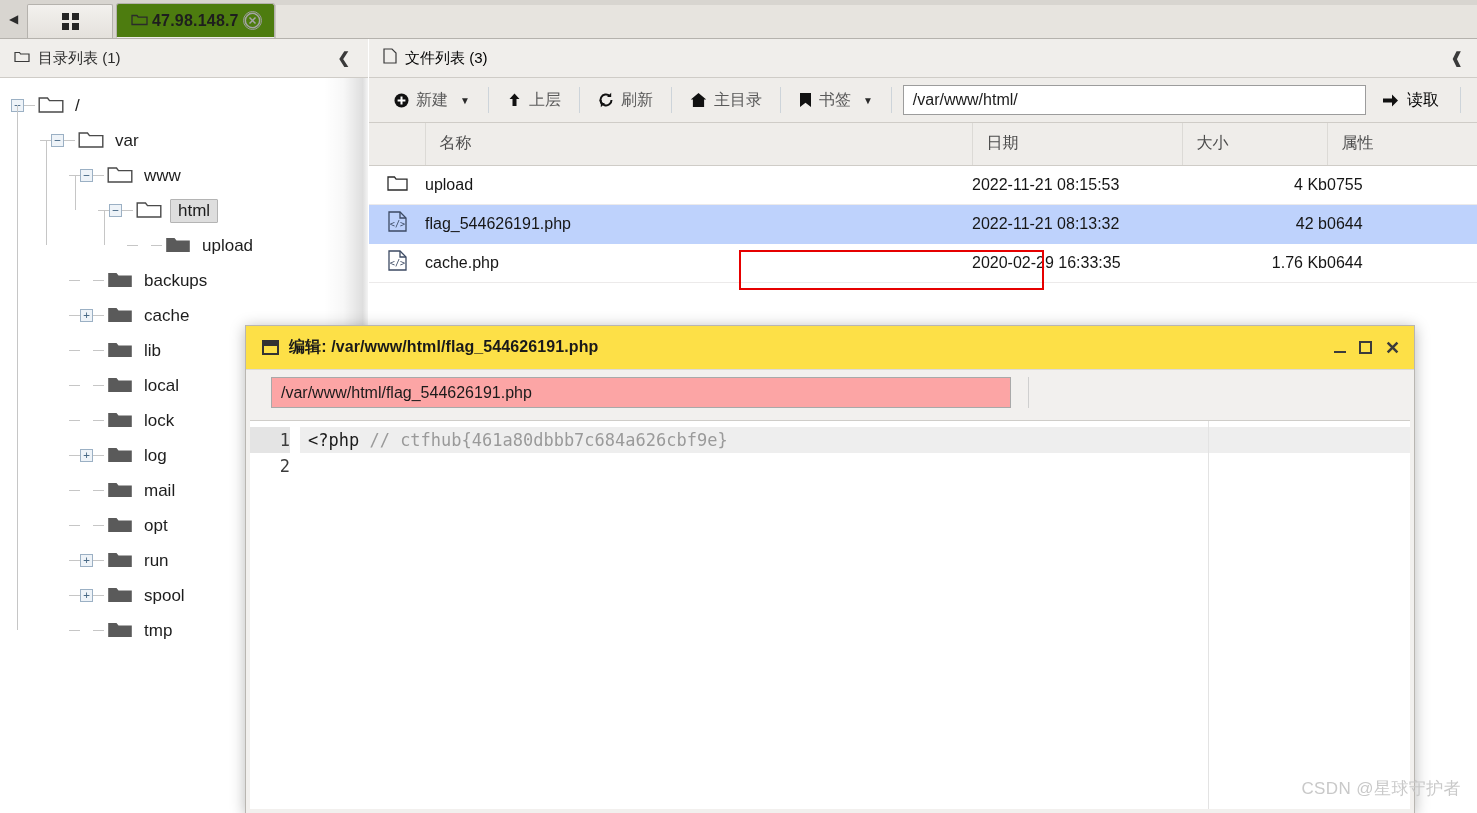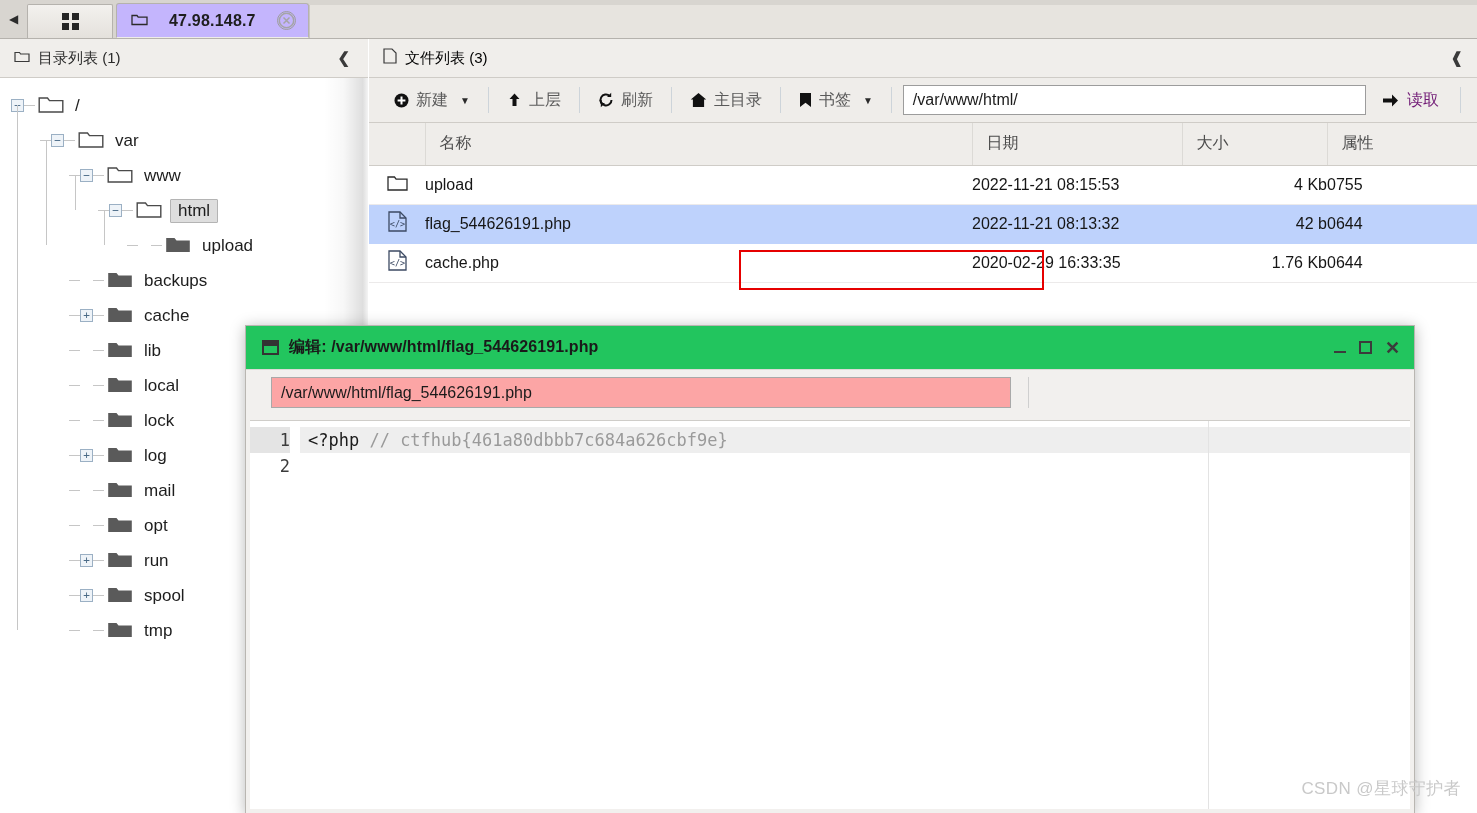--- a/index.html
+++ b/index.html
@@ -27,24 +27,24 @@
     width: 84px; height: 33px; margin-bottom: 0;
     background: linear-gradient(#f3f1ee, #e4e1dc);
     border: 1px solid #b5b2ad; border-bottom: none;
     display: flex; align-items: center; justify-content: center;
     border-radius: 2px 2px 0 0;
   }
   .grid-icon { display: grid; grid-template-columns: 7px 7px; grid-template-rows: 7px 7px; gap: 3px; }
   .grid-icon i { background: #252525; display: block; }
   .tab-active {
     height: 33px; margin-left: 3px;
-    background: #c4b5fd;
+    background: #4d7c0f;
     border: 1px solid #b5b2ad; border-bottom: 1px solid #eeece8;
     border-radius: 3px 3px 0 0;
-    display: flex; align-items: center; gap: 21px;
+    display: flex; align-items: center; gap: 4px;
     padding: 0 12px 0 14px;
     position: relative; z-index: 3;
   }
   .tab-title { font-size: 16px; font-weight: bold; color: #1e1e1e; letter-spacing: .2px; }
   .tab-close {
     width: 17px; height: 17px; border-radius: 50%;
     border: 1.6px solid #9d9d9d; color: #9d9d9d;
     font-size: 11px; line-height: 13px; text-align: center;
     display: flex; align-items: center; justify-content: center;
   }
@@ -124,21 +124,21 @@
   .caret { font-size: 10px; color: #2a2a2a; margin-left: 5px; }
   .tb-sep { width: 1px; height: 26px; background: #cdd4da; margin: 0 9px; }
   .path-input {
     flex: 1; height: 30px; background: #fff; border: 1px solid #9c9c9c;
     display: flex; align-items: center; padding: 0 9px; box-sizing: border-box;
     font-size: 16px; color: #1b1b1b; margin: 0 2px;
     min-width: 40px;
   }
   .read-btn {
     display: flex; align-items: center; gap: 8px; padding: 0 12px 0 14px;
-    color: #701a75; font-size: 16px; white-space: nowrap;
+    color: #000000; font-size: 16px; white-space: nowrap;
   }
   .read-btn .tb-ico { color: #111; font-size: 16px; }
 
   
   .ftable { width: 100%; border-collapse: collapse; table-layout: fixed; }
   .ftable th {
     background: #efedea; border-bottom: 1px solid #cfccc7; border-right: 1px solid #dcdad6;
     height: 42px; text-align: left; font-weight: normal; font-size: 16px; color: #4c4c4c;
     padding: 0 0 0 14px; box-sizing: border-box; margin-left: 42px;
   }
@@ -159,21 +159,21 @@
   }
 
   
   .dialog {
     position: absolute; left: 245px; top: 325px; width: 1170px; height: 489px;
     background: #f2f0ee; border: 1px solid #b9b6b1;
     box-shadow: 0 2px 14px rgba(0,0,0,.28);
     box-sizing: border-box; overflow: hidden;
   }
   .dlg-title {
-    height: 43px; background: #22c55e; display: flex; align-items: center;
+    height: 43px; background: #fde047; display: flex; align-items: center;
     padding: 0 14px 0 16px; box-sizing: border-box;
   }
   .dlg-title-ico {
     width: 17px; height: 15px; border: 2px solid #333; box-sizing: border-box;
     position: relative; flex: 0 0 auto;
   }
   .dlg-title-ico:before {
     content: ""; position: absolute; left: 0; top: 0; right: 0; height: 4px; background: #333;
   }
   .dlg-title-text {

